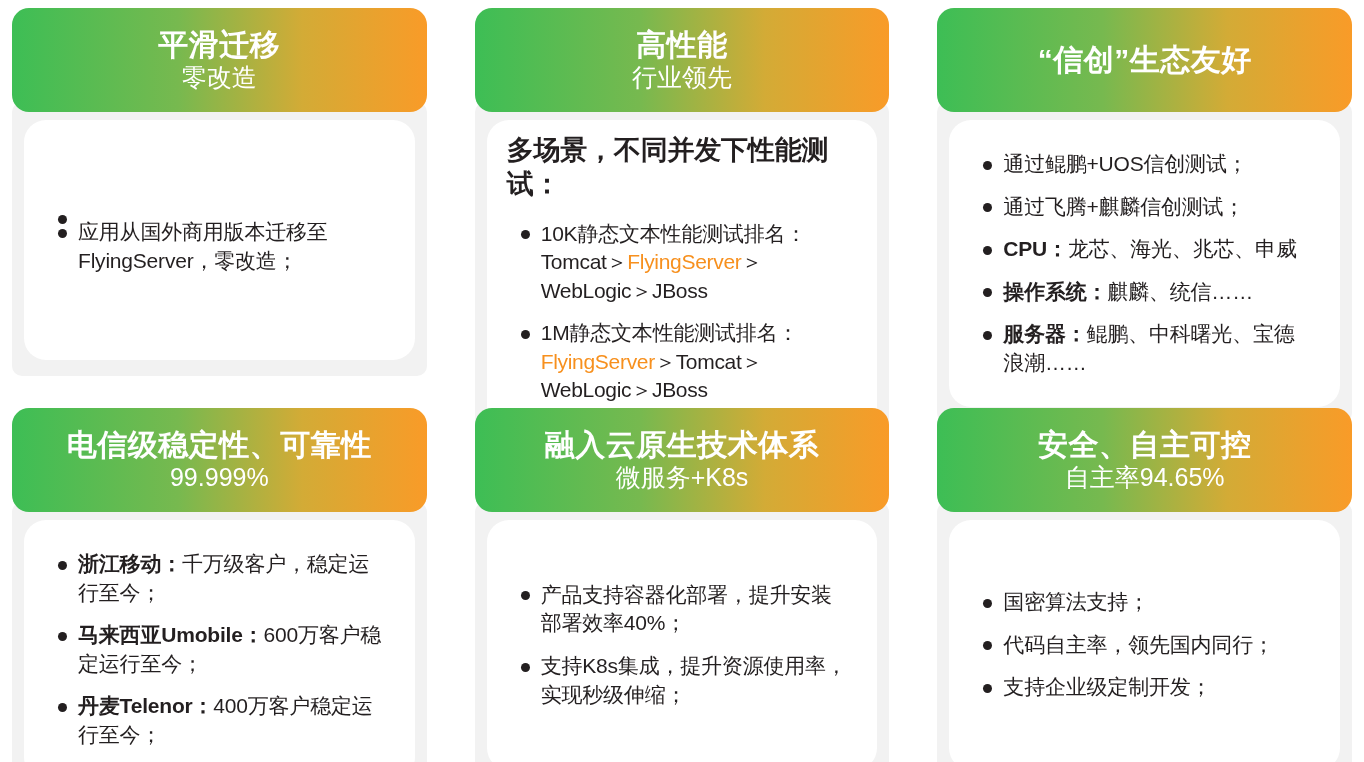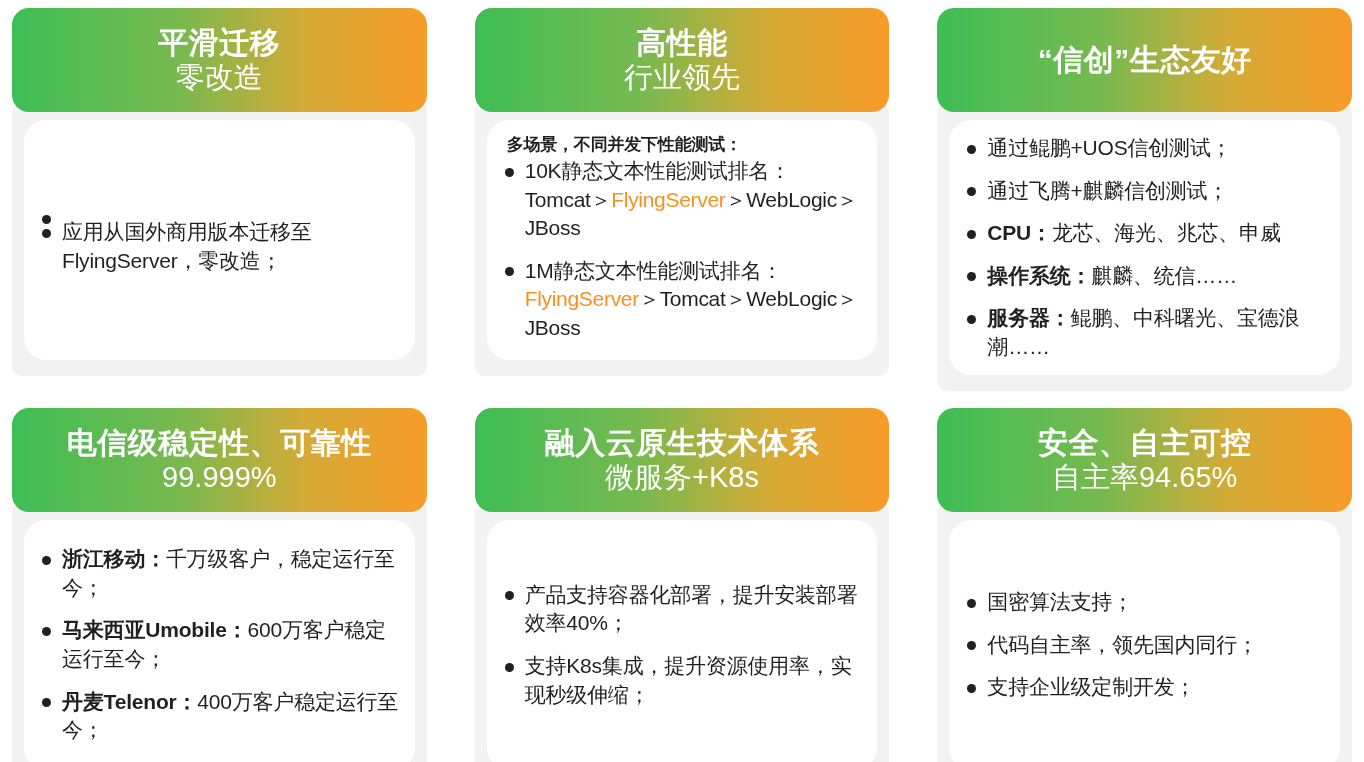--- a/index.html
+++ b/index.html
@@ -49,21 +49,21 @@
   }
   .header .title {
     font-size: 30px;
     font-weight: bold;
     line-height: 1.12;
     letter-spacing: 0.5px;
     text-align: center;
     white-space: nowrap;
   }
   .header .subtitle {
-    font-size: 29px;
+    font-size: 25px;
     font-weight: normal;
     line-height: 1.15;
     text-align: center;
     white-space: nowrap;
     margin-top: 1px;
   }
 
   
   .panel {
     flex: 1 1 auto;
@@ -83,30 +83,30 @@
     padding: 14px 14px 14px 10px;
     box-sizing: border-box;
     display: flex;
     flex-direction: column;
     justify-content: center;
     overflow: hidden;
   }
   .card.top-align { justify-content: flex-start; }
 
   .lead {
-    font-size: 17px;
+    font-size: 27px;
     font-weight: bold;
     line-height: 1.25;
     margin: 0 0 2px 10px;
     letter-spacing: -0.2px;
   }
 
   ul.bullets {
     list-style: none;
-    margin: 0;
+    margin: 16px;
     padding: 0;
   }
   ul.bullets > li {
     position: relative;
     padding-left: 28px;
     font-size: 21px;
     line-height: 1.36;
     margin-bottom: 14px;
     letter-spacing: -0.2px;
   }

